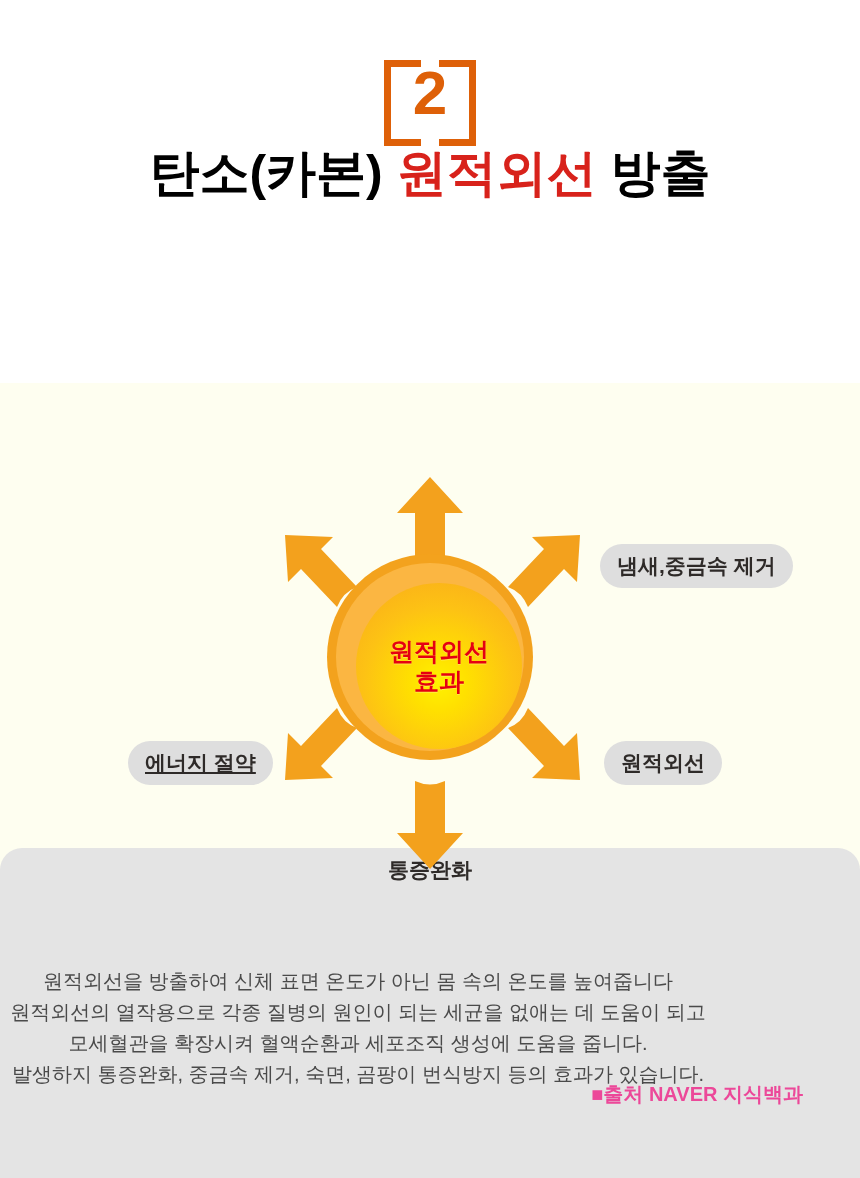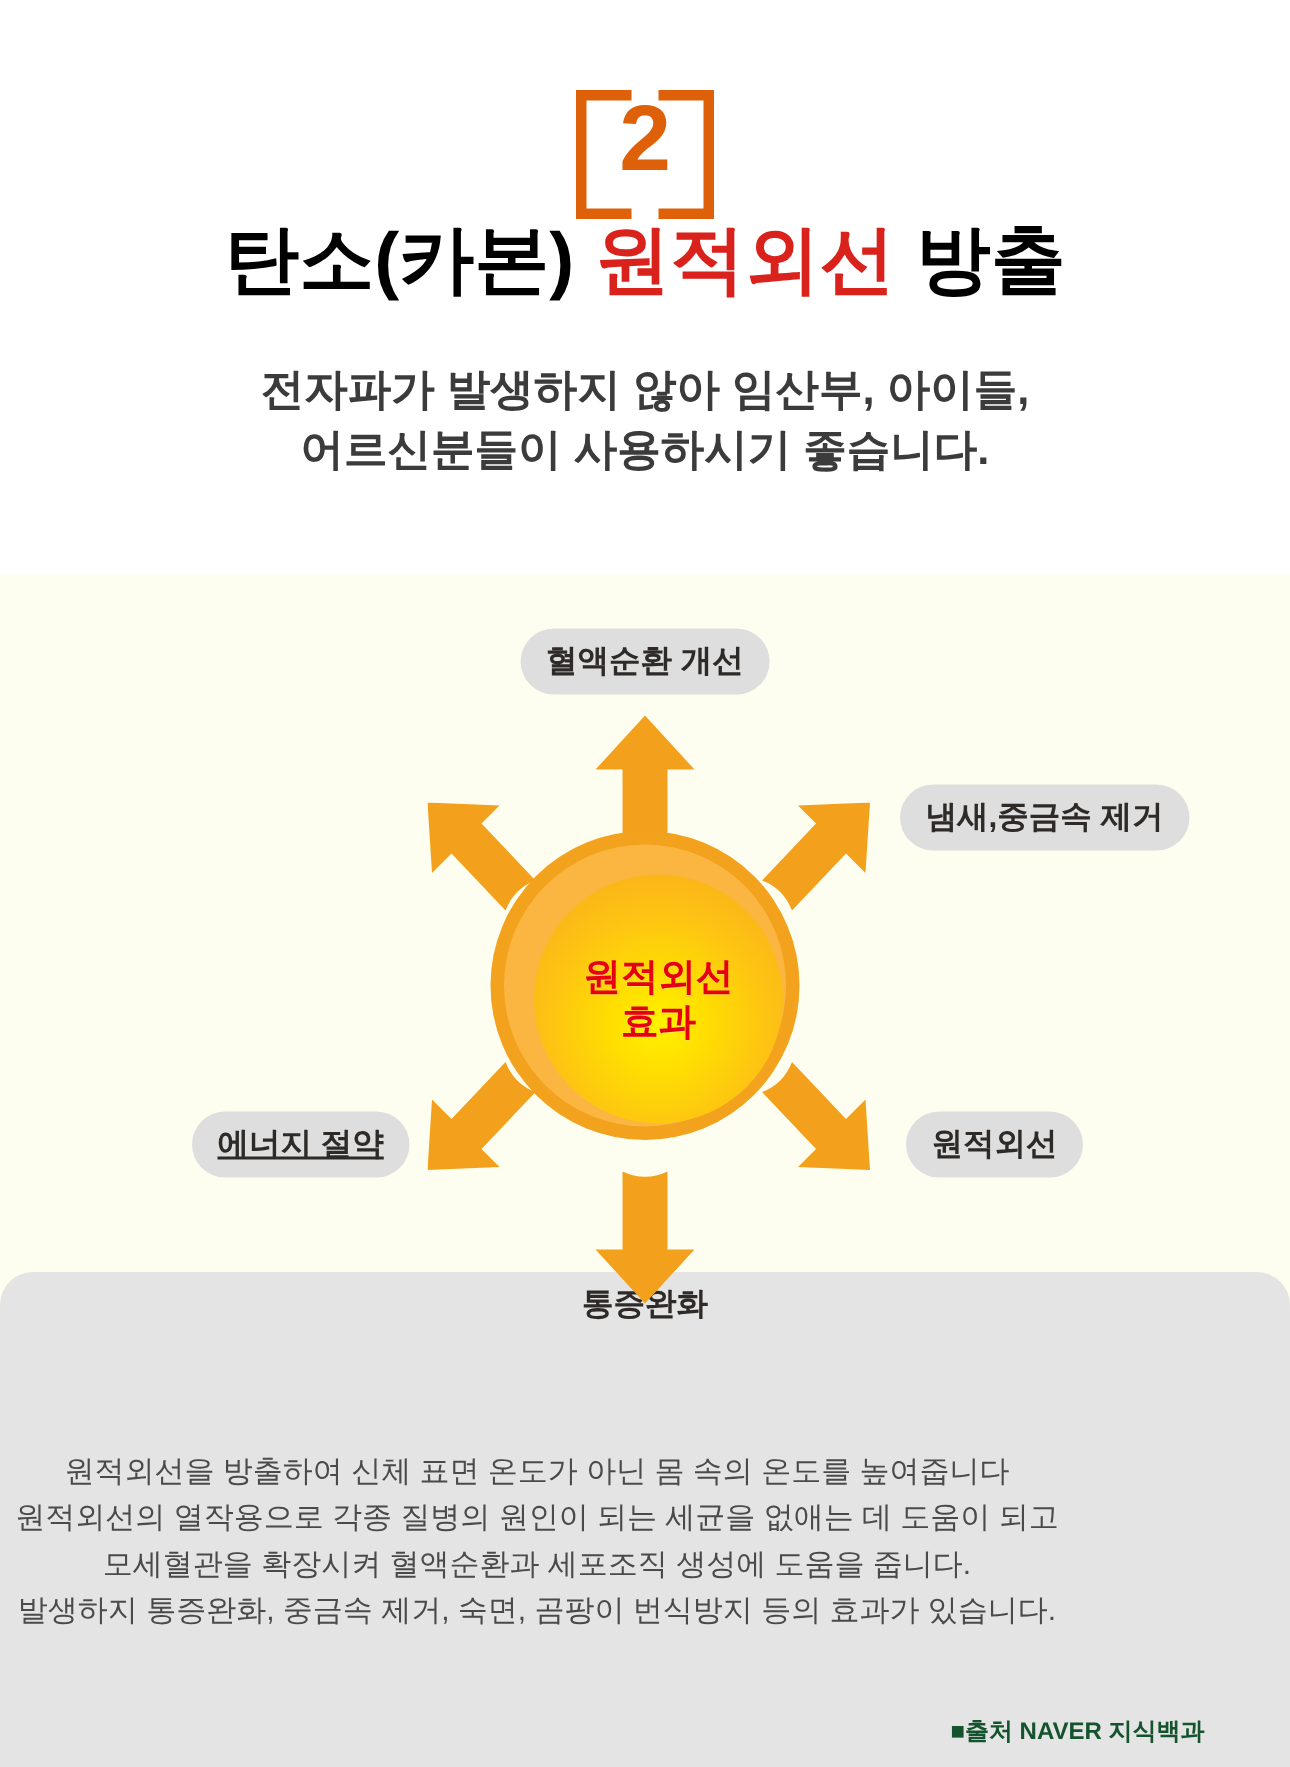--- a/index.html
+++ b/index.html
@@ -51,21 +51,21 @@
     border-radius:22px;
     color:#2E2A28;
     font-size:21px; font-weight:bold;
     line-height:44px; height:44px;
     text-align:center;
     white-space:nowrap;
     padding:0 17px;
   }
   .pill.top     { left:50%; transform:translateX(-50%); top:36px; }
   .pill.upleft  { left:96px;  top:152px; }
-  .pill.upright { left:600px; top:140px; }
+  .pill.upright { left:600px; top:161px; }
   .pill.lowleft { left:128px; top:358px;text-decoration:underline; }
   .pill.lowright{ left:604px; top:358px; }
   .pill.bottom  { left:50%; transform:translateX(-50%); top:465px; }
 
   
   .sun {
     position:absolute; left:50%; top:50%;
     transform:translate(-50%,-50%);
     width:206px; height:206px; border-radius:50%;
     background:#F3A21D;
@@ -97,50 +97,45 @@
   .ar-dr      { left:508px; top:325px; }
 
   
   .bottom { position:absolute; left:0; top:930px; width:860px; height:248px; background:#E4E4E4; }
   .desc {
     position:absolute; left:0; top:36px; width:716px; text-align:center;
     color:#4A4A4A; font-size:20px; line-height:31px; font-weight:500;
   }
   .desc div { white-space:nowrap; }
   .source {
-    position:absolute; right:57px; top:1144px;
-    color:#14532d; font-size:16px; font-weight:bold; white-space:nowrap;
+    position:absolute; right:57px; top:1081px;
+    color:#ec4899; font-size:20px; font-weight:bold; white-space:nowrap;
   }
 </style>
 </head>
 <body>
 
 <div class="page">
 
   <div class="header">
 
     <div class="badge-wrap">
       <div class="badge">
         <span class="num">2</span>
       </div>
     </div>
 
     <div class="title">
       <span class="t-orange">탄소(카본) </span><span class="t-red">원적외선</span><span class="t-orange">  방출</span>
     </div>
 
-    <div class="subtitle">
-      <div>전자파가 발생하지 않아 임산부, 아이들,</div>
-      <div>어르신분들이 사용하시기 좋습니다.</div>
-    </div>
   </div>
 
   <div class="diagram">
 
-    <div class="pill top">혈액순환 개선</div>
     <div class="pill upright">냄새,중금속 제거</div>
     <div class="pill lowleft">에너지 절약</div>
     <div class="pill lowright">원적외선</div>
     <div class="pill bottom">통증완화</div>
 
     <div class="arrow ar-up">
       <svg width="66" height="88" viewBox="0 0 66 88">
           <path fill="currentColor" d="M33 0 L66 36 L48 36 L48 88 Q33 81 18 88 L18 36 L0 36 Z"></path>
         </svg>
     </div>

